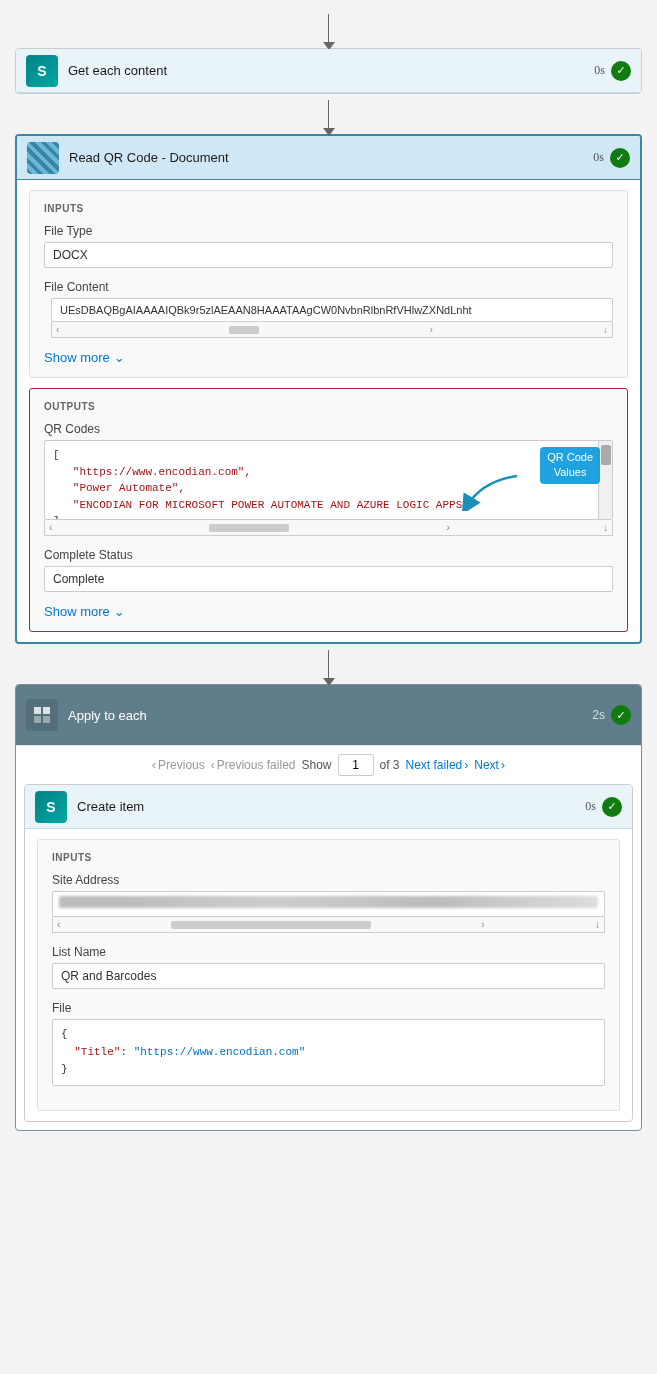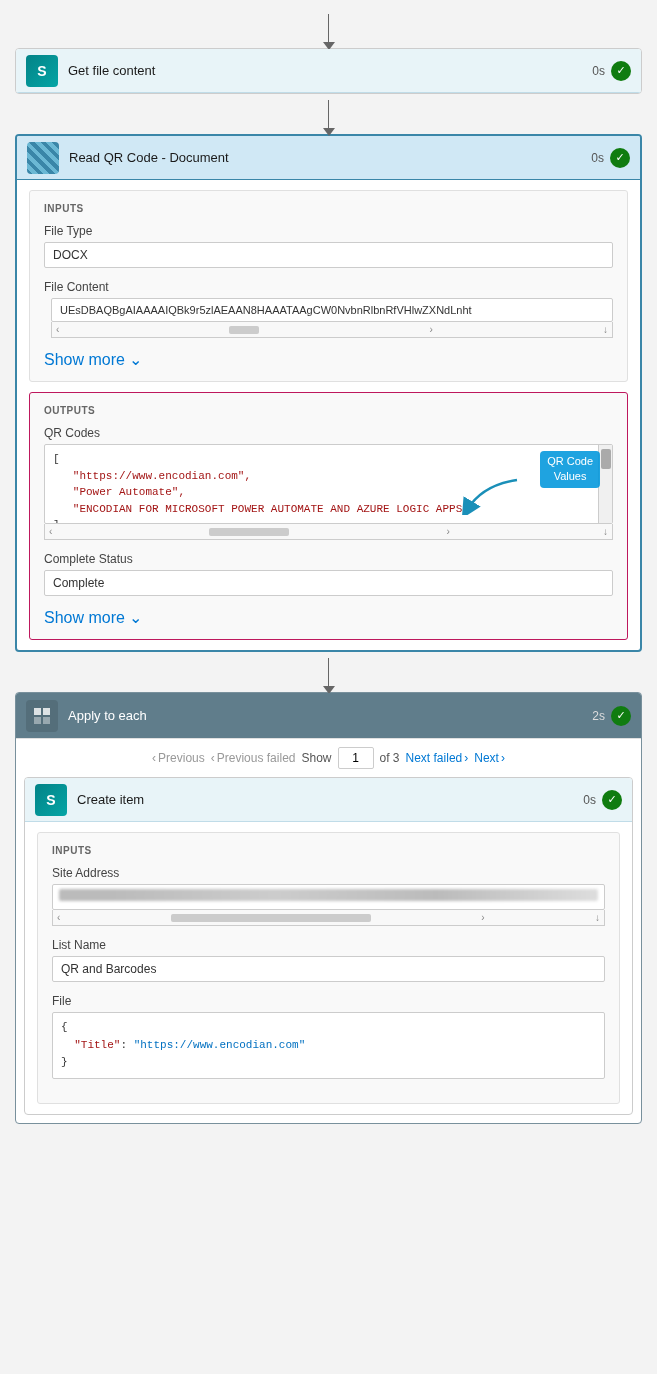--- a/index.html
+++ b/index.html
@@ -96,20 +96,21 @@
     .action-title {
       flex: 1;
       font-size: 13px;
       color: #1a1a1a;
       font-weight: 500;
     }
     .action-duration {
       font-size: 12px;
       color: #555;
       margin-right: 6px;
+      font-family: Liberation Serif, serif;
     }
     .success-badge {
       width: 20px;
       height: 20px;
       background: #107c10;
       border-radius: 50%;
       display: flex;
       align-items: center;
       justify-content: center;
       color: white;
@@ -167,21 +168,21 @@
       align-items: center;
       padding: 2px 4px;
       background: #f8f8f8;
       border: 1px solid #ccc;
       border-top: none;
       font-size: 10px;
       color: #888;
     }
     .show-more {
       color: #0078d4;
-      font-size: 16px;
+      font-size: 13px;
       cursor: pointer;
       display: flex;
       align-items: center;
       gap: 4px;
       margin-top: 6px;
       text-align: center;
     }
 
     
     .code-block {
@@ -217,21 +218,21 @@
       width: 10px;
       height: 20px;
       background: #aaa;
       border-radius: 2px;
       margin-top: 4px;
     }
     .apply-header {
       display: flex;
       align-items: center;
       padding: 0 10px;
-      height: 45px;
+      height: 60px;
       background: #607d8b;
       position: relative;
     }
     .apply-title {
       flex: 1;
       color: white;
       font-size: 13px;
       font-weight: 500;
     }
     .apply-duration {
@@ -294,21 +295,21 @@
 
 <div class="page-wrapper">
 
   <div class="arrow-container">
     <div class="arrow-down"></div>
   </div>
 
   <div class="action-block">
     <div class="action-header">
       <div class="action-icon icon-sharepoint">S</div>
-      <span class="action-title">Get file content</span>
+      <span class="action-title">Get each content</span>
       <span class="action-duration">0s</span>
       <div class="success-badge">✓</div>
     </div>
   </div>
 
   <div class="arrow-container">
     <div class="arrow-down"></div>
   </div>
 
   <div class="action-block" style="border: 2px solid #3a86a8;">

